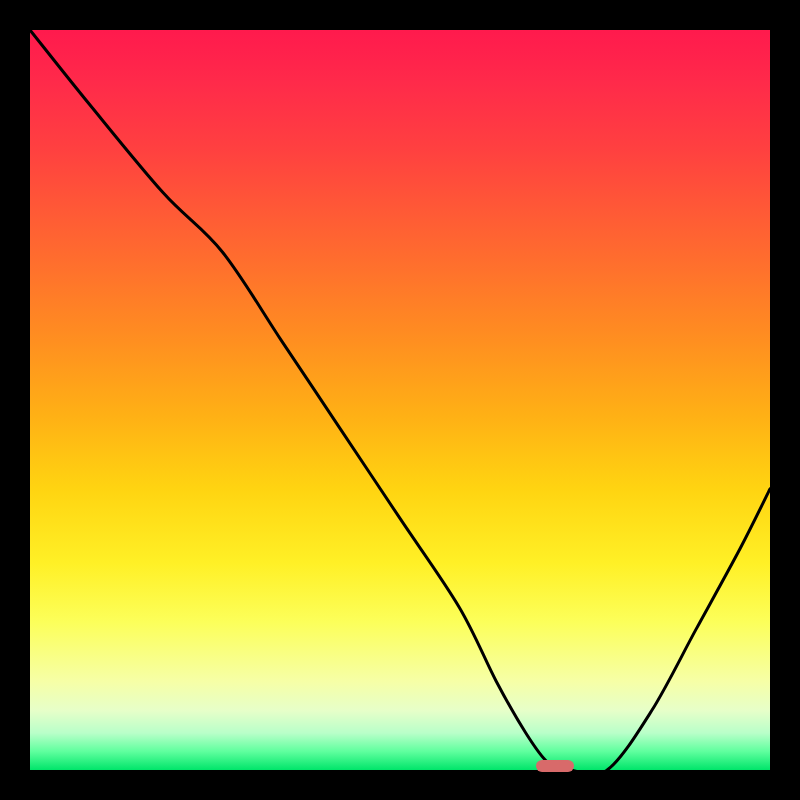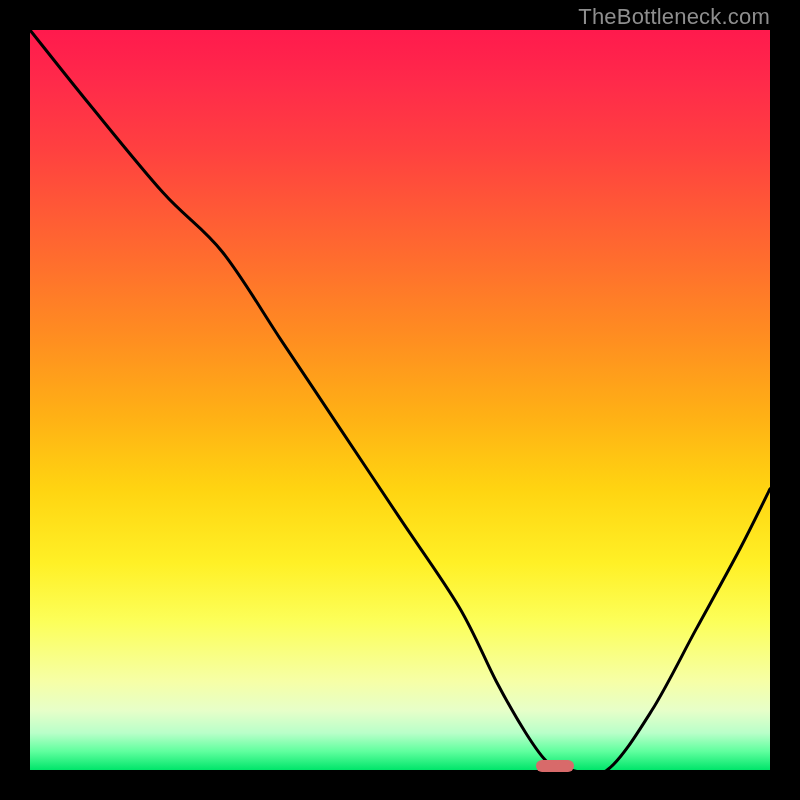--- a/index.html
+++ b/index.html
@@ -63,20 +63,19 @@
     height: 12px;
     border-radius: 6px;
     background: #d86a6a;
     transform: translate(-50%, -50%);
   }
 </style>
 </head>
 <body>
 
 <div class="frame">
-  <div class="watermark">TheBottleneck.com</div>
   <div class="plot">
     <svg class="curve" viewBox="0 0 740 740" preserveAspectRatio="none">
       <path id="curve-path" fill="none" stroke="#000" stroke-width="3" stroke-linejoin="round" stroke-linecap="round" d="M 0.0 0.0 C 9.9 12.3, 37.0 46.9, 59.2 74.0 C 81.4 101.1, 111.0 138.1, 133.2 162.8 C 155.4 187.5, 172.7 197.3, 192.4 222.0 C 212.1 246.7, 231.9 281.2, 251.6 310.8 C 271.3 340.4, 291.1 370.0, 310.8 399.6 C 330.5 429.2, 350.3 458.8, 370.0 488.4 C 389.7 518.0, 413.2 550.1, 429.2 577.2 C 445.2 604.3, 455.1 630.2, 466.2 651.2 C 477.3 672.2, 487.2 689.4, 495.8 703.0 C 504.4 716.6, 510.6 726.4, 518.0 732.6 C 525.4 738.8, 530.3 738.8, 540.2 740.0 C 550.1 741.2, 563.6 749.9, 577.2 740.0 C 590.8 730.1, 606.8 704.2, 621.6 680.8 C 636.4 657.4, 651.2 626.5, 666.0 599.4 C 680.8 572.3, 698.1 541.4, 710.4 518.0 C 722.7 494.6, 735.1 468.7, 740.0 458.8"></path>
     </svg>
     <div id="marker" class="marker" style="left: 525.4px; top: 736.3px; background: rgb(216, 106, 106);"></div>
   </div>
 </div>
 
 </body></html>

